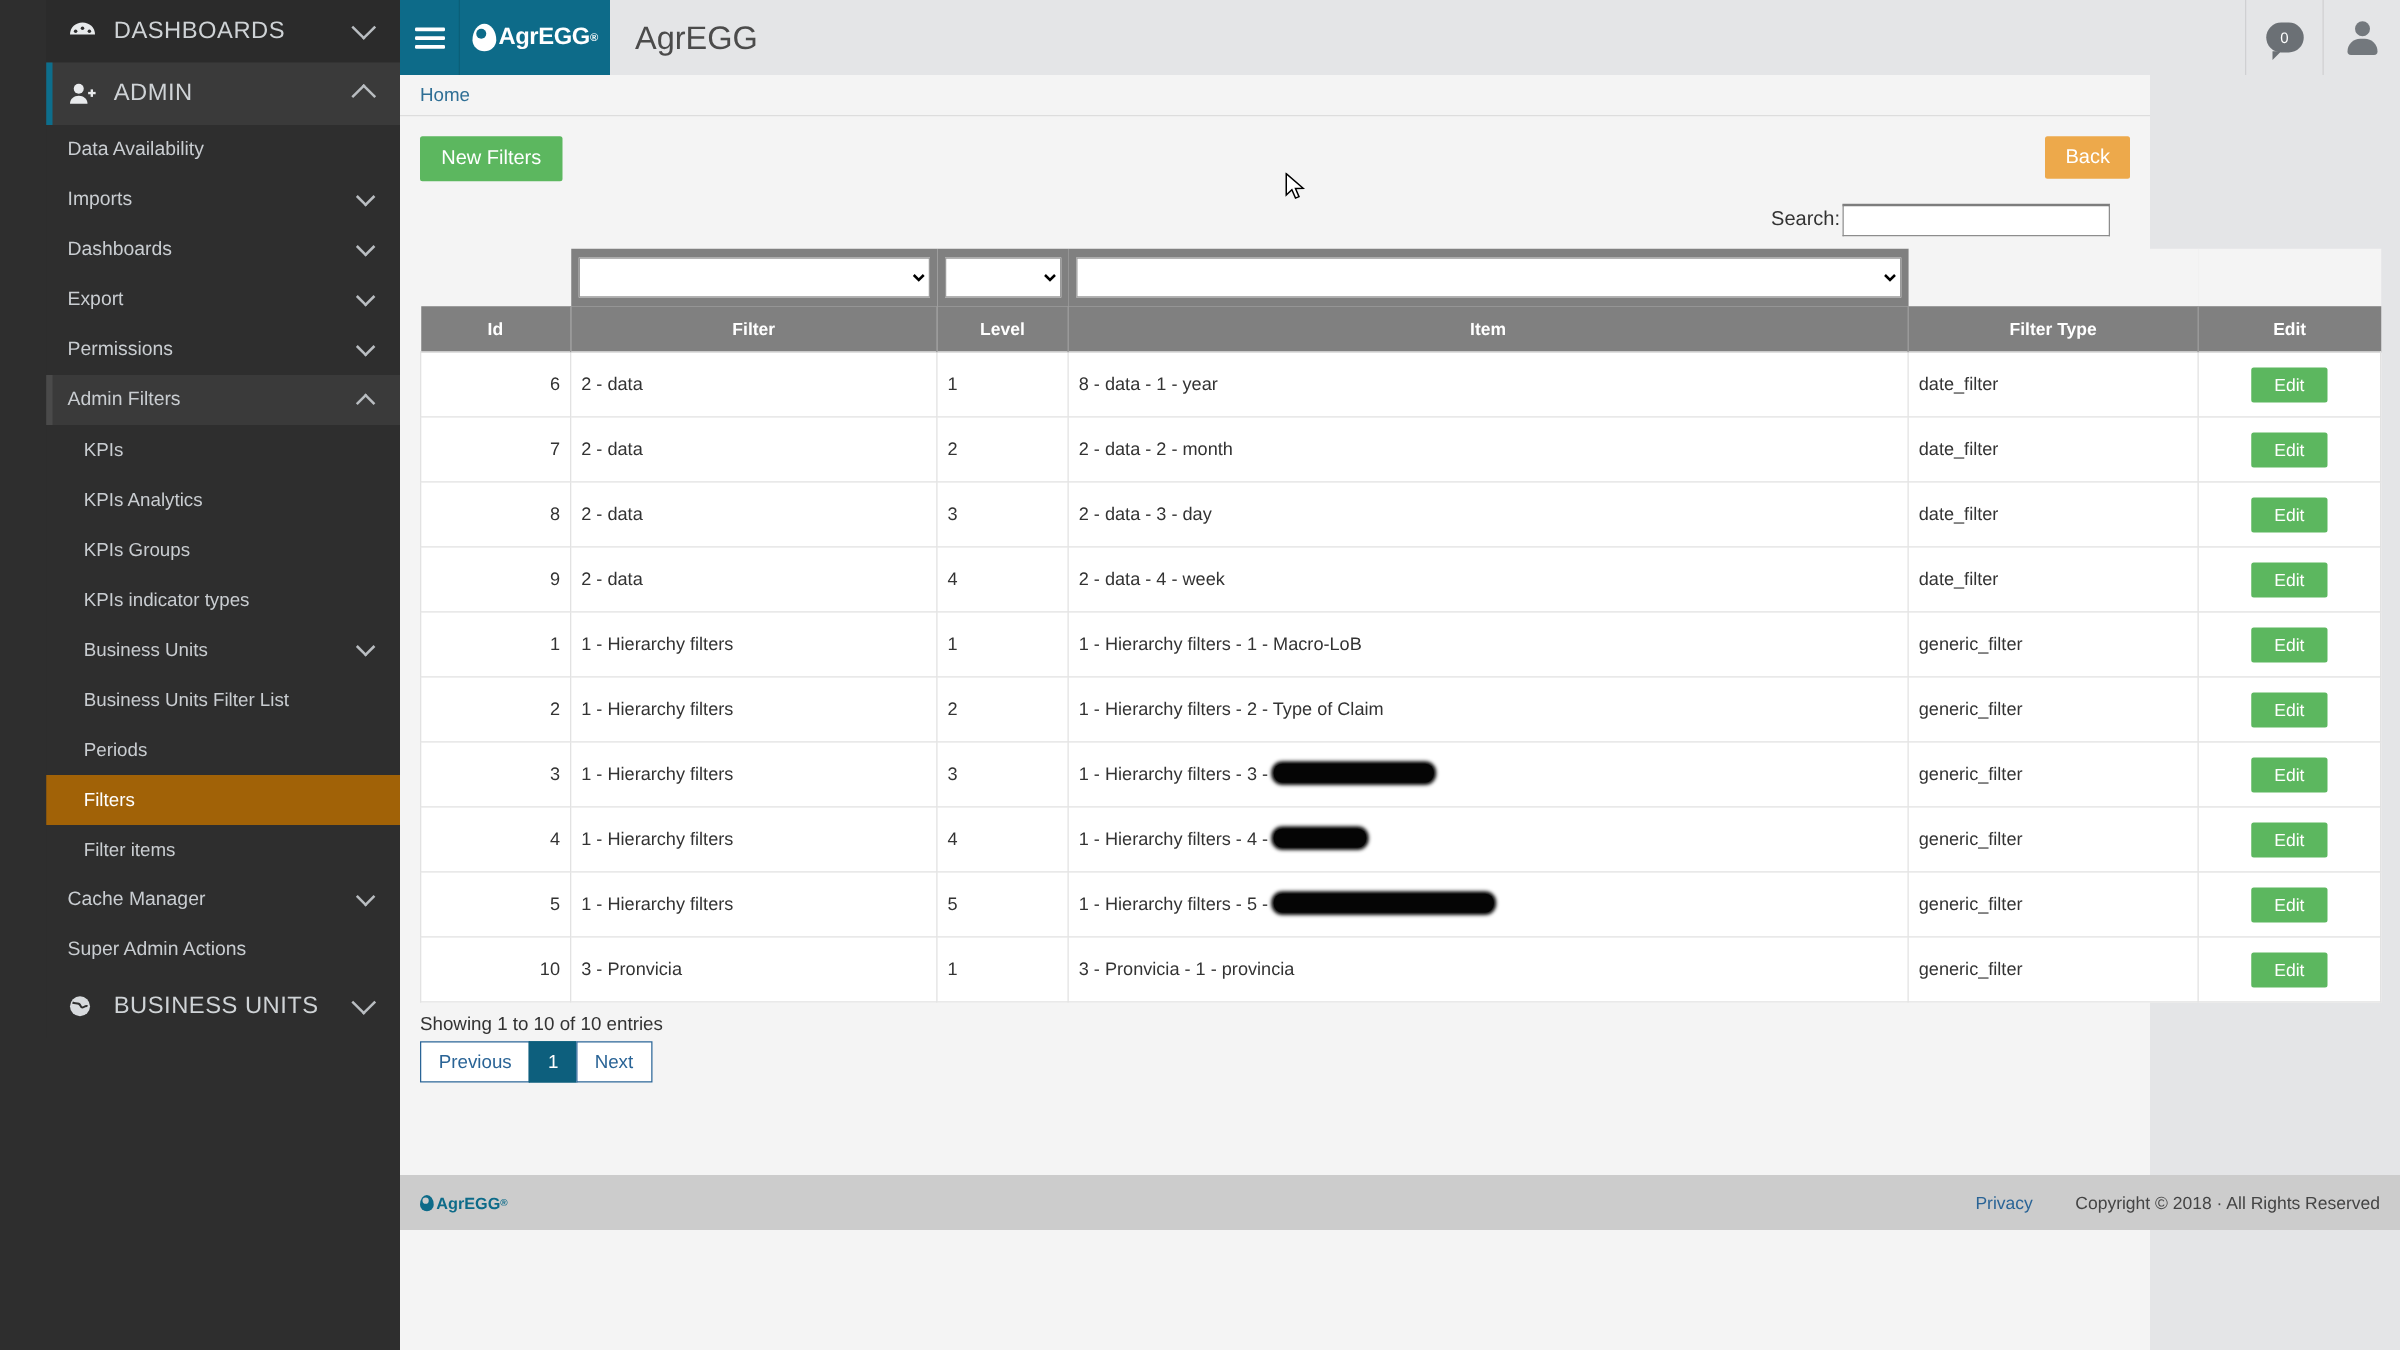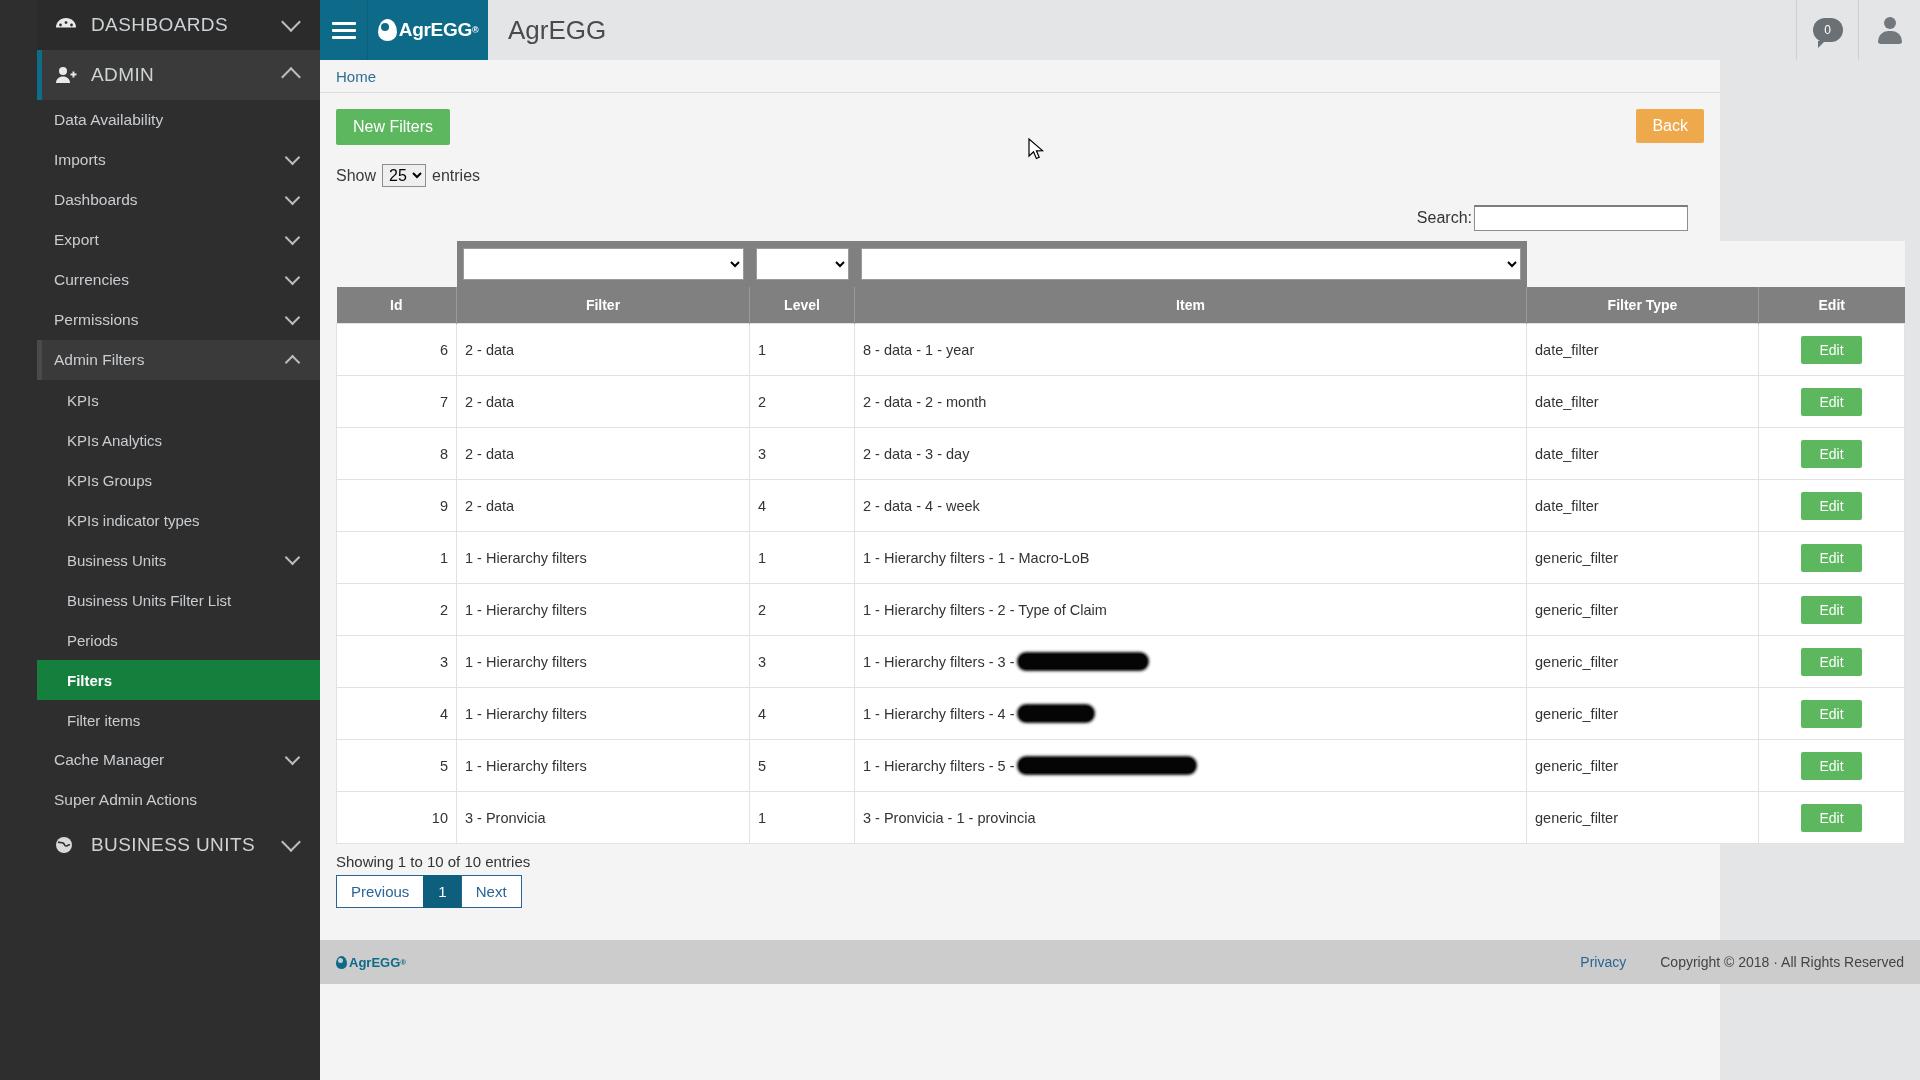--- a/index.html
+++ b/index.html
@@ -55,21 +55,21 @@
     position: relative;
     height: 40px;
     display: flex; align-items: center;
     padding: 0 22px 0 17px;
     font-size: 15.5px;
     color: #c9cdd1;
     cursor: pointer;
     background: #2e2e2e;
   }
   .side-item.sub { padding-left: 30px; font-size: 15px; }
-  .side-item.selected { background: #15803d; color: #ffffff; font-weight: bold; }
+  .side-item.selected { background: #a16207; color: #ffffff; }
   .side-item.grouphdr { }
   .side-item.grouphdr.open {
     background: #3a3a3a;
     border-left: 5px solid #4a4a4a;
     padding-left: 12px;
   }
   .side-item .it-label { flex: 1; }
   .side-item .chev { width: 11px; height: 11px; border-width: 2px; }
 
   
@@ -352,24 +352,20 @@
     </div>
     <div class="side-item">
       <span class="it-label">Dashboards</span>
       <span class="chev"></span>
     </div>
     <div class="side-item">
       <span class="it-label">Export</span>
       <span class="chev"></span>
     </div>
     <div class="side-item">
-      <span class="it-label">Currencies</span>
-      <span class="chev"></span>
-    </div>
-    <div class="side-item">
       <span class="it-label">Permissions</span>
       <span class="chev"></span>
     </div>
     <div class="side-item grouphdr open">
       <span class="it-label">Admin Filters</span>
       <span class="chev up"></span>
     </div>
   </div>
 
   <div>
@@ -458,27 +454,20 @@
 
   <div class="breadcrumb">
     <a>Home</a>
   </div>
 
   <div class="pagebody">
 
     <button class="btn btn-new">New Filters</button>
     <button class="btn btn-back">Back</button>
 
-    <div class="show-row">
-      <span>Show</span>
-      <select class="entries">
-        <option selected="">25</option>
-      </select>
-      <span>entries</span>
-    </div>
 
     <div class="search-row">
       <label>Search:</label>
       <input type="text" value="" style="">
     </div>
 
     <table class="dt">
       <colgroup>
         <col style="width:120px">
         <col style="width:293px">

